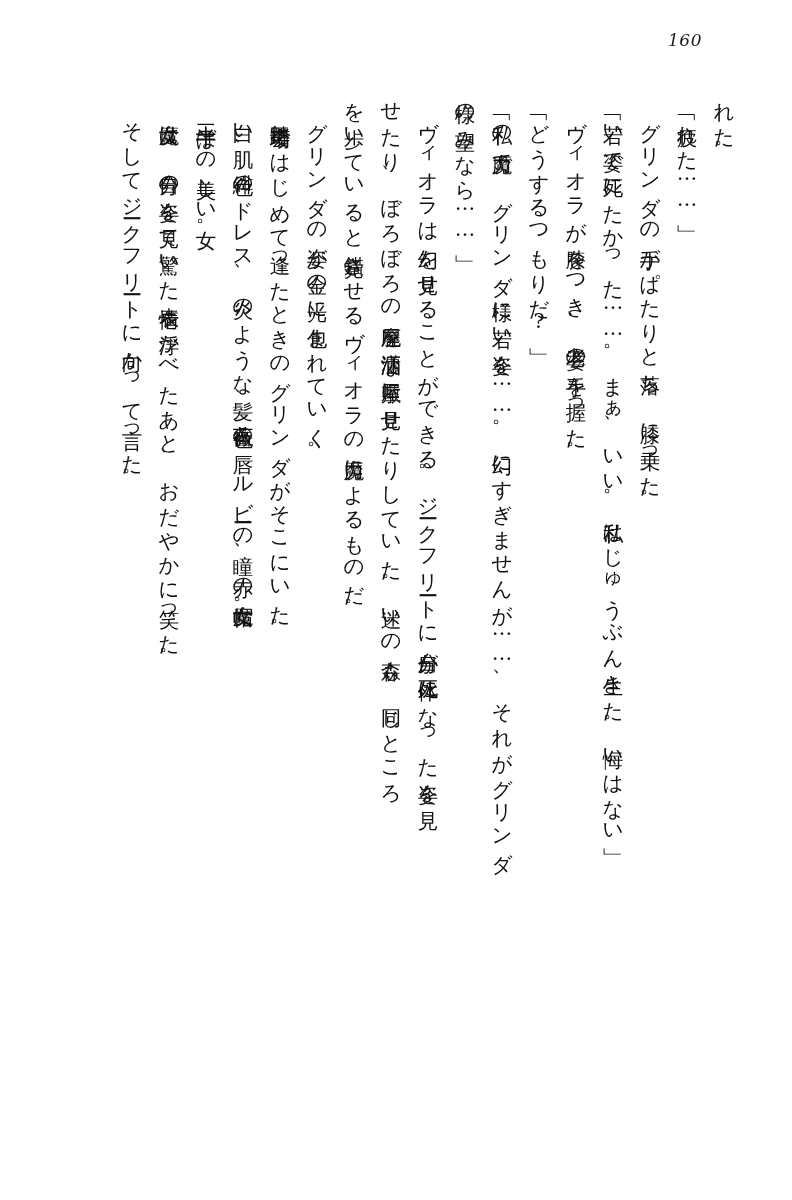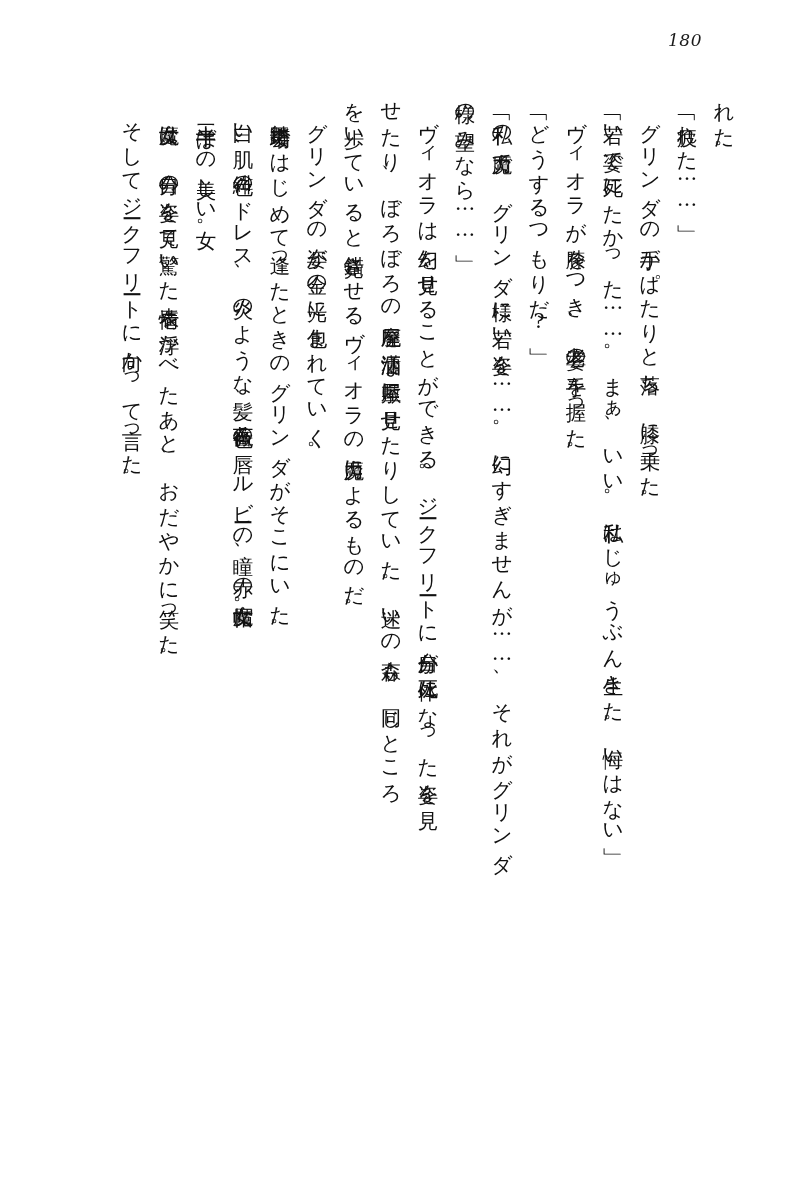--- a/index.html
+++ b/index.html
@@ -58,21 +58,21 @@
 
   
   .text-column.indent-1 {
     padding-top: 20px;
     box-sizing: border-box;
   }
 </style>
 </head>
 <body>
 
-<div class="page-number">180</div>
+<div class="page-number">160</div>
 
 <div class="page-body">
   <div class="text-column">れた。</div>
   <div class="text-column indent-1">「疲れた……」</div>
   <div class="text-column indent-1">グリンダの手がぱたりと落ち、膝に乗った。</div>
   <div class="text-column indent-1">「若い姿で死にたかった……。まぁ、いい。私はじゅうぶん生きた。悔いはない」</div>
   <div class="text-column indent-1">ヴィオラが膝をつき、老婆の手を握った。</div>
   <div class="text-column indent-1">「どうするつもりだ?」</div>
   <div class="text-column indent-1">「私の魔力で、グリンダ様に若い姿を……。幻にすぎませんが……、それがグリンダ</div>
   <div class="text-column">様の望みなら……」</div>

